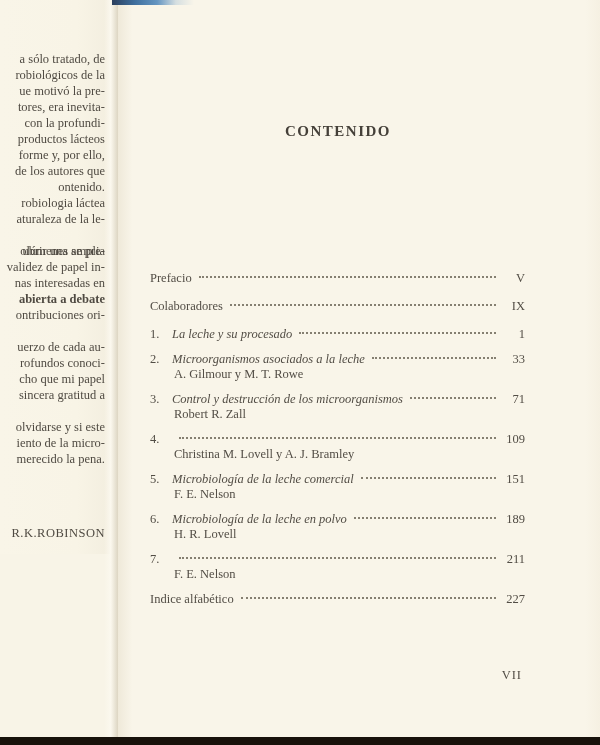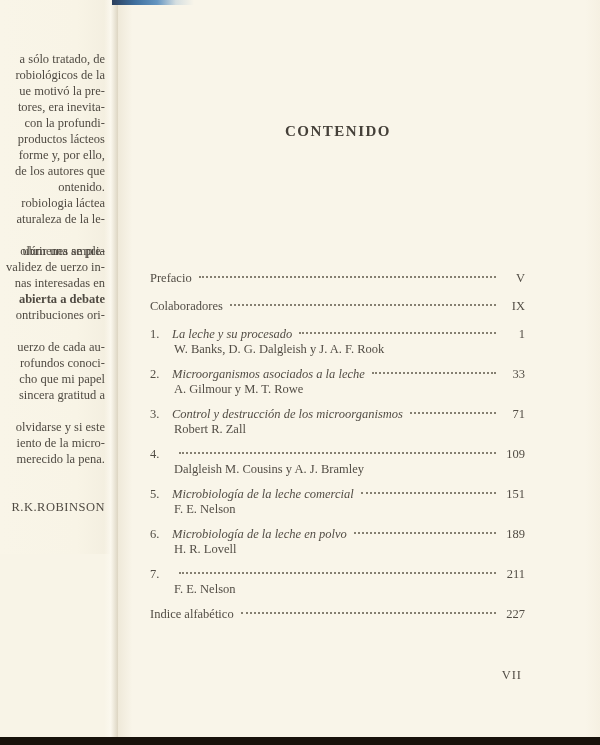--- a/index.html
+++ b/index.html
@@ -82,32 +82,32 @@
       <div class="lp-line" style="top: 99px;">tores, era inevita-</div>
       <div class="lp-line" style="top: 115px;">con la profundi-</div>
       <div class="lp-line" style="top: 131px;">productos lácteos</div>
       <div class="lp-line" style="top: 147px;">forme y, por ello,</div>
       <div class="lp-line" style="top: 163px;">de los autores que</div>
       <div class="lp-line" style="top: 179px;">ontenido.</div>
       <div class="lp-line" style="top: 195px;">robiologia láctea</div>
       <div class="lp-line" style="top: 211px;">aturaleza de la le-</div>
       <div class="lp-line" style="top: 227px; margin-top: 16px;">ubrir una amplia</div>
       <div class="lp-line" style="top: 243px;">olúmenes se pre-</div>
-      <div class="lp-line" style="top: 259px;">validez de uerzo in-</div>
+      <div class="lp-line" style="top: 259px;">validez de papel in-</div>
       <div class="lp-line" style="top: 275px;">nas interesadas en</div>
       <div class="lp-line" style="top: 291px; font-weight: bold;">abierta a debate</div>
       <div class="lp-line" style="top: 307px;">ontribuciones ori-</div>
       <div class="lp-line" style="top: 339px;">uerzo de cada au-</div>
       <div class="lp-line" style="top: 355px;">rofundos conoci-</div>
       <div class="lp-line" style="top: 371px;">cho que mi papel</div>
       <div class="lp-line" style="top: 387px;">sincera gratitud a</div>
       <div class="lp-line" style="top: 419px;">olvidarse y si este</div>
       <div class="lp-line" style="top: 435px;">iento de la micro-</div>
       <div class="lp-line" style="top: 451px;">merecido la pena.</div>
-      <div class="lp-line lp-signature" style="top: 499px; text-align: center;">R.K.ROBINSON</div>
+      <div class="lp-line lp-signature" style="top: 525px; text-align: center;">R.K.ROBINSON</div>
     </div>
 </div>
 
 <div class="gutter"></div>
 
 <div class="right-page">
   <div class="contents-title">CONTENIDO</div>
   <div class="toc">
       <div style="margin-bottom: 14px;">
         <div class="toc-line">
@@ -123,21 +123,20 @@
           <span class="toc-page">IX</span>
         </div>
       </div>
       <div style="margin-bottom: 11px;">
         <div class="toc-line">
           <span class="toc-num">1.</span>
           <span class="toc-title it">La leche y su procesado</span>
           <span class="leader"></span>
           <span class="toc-page">1</span>
         </div>
-        <div class="toc-authors">W. Banks, D. G. Dalgleish y J. A. F. Rook</div>
       </div>
       <div style="margin-bottom: 11px;">
         <div class="toc-line">
           <span class="toc-num">2.</span>
           <span class="toc-title it">Microorganismos asociados a la leche</span>
           <span class="leader"></span>
           <span class="toc-page">33</span>
         </div>
         <div class="toc-authors">A. Gilmour y M. T. Rowe</div>
       </div>
@@ -149,21 +148,21 @@
           <span class="toc-page">71</span>
         </div>
         <div class="toc-authors">Robert R. Zall</div>
       </div>
       <div style="margin-bottom: 11px;">
         <div class="toc-line">
           <span class="toc-num">4.</span>
           <span class="leader"></span>
           <span class="toc-page">109</span>
         </div>
-        <div class="toc-authors">Dalgleish M. Cousins y A. J. Bramley</div>
+        <div class="toc-authors">Christina M. Lovell y A. J. Bramley</div>
       </div>
       <div style="margin-bottom: 11px;">
         <div class="toc-line">
           <span class="toc-num">5.</span>
           <span class="toc-title it">Microbiología de la leche comercial</span>
           <span class="leader"></span>
           <span class="toc-page">151</span>
         </div>
         <div class="toc-authors">F. E. Nelson</div>
       </div>

